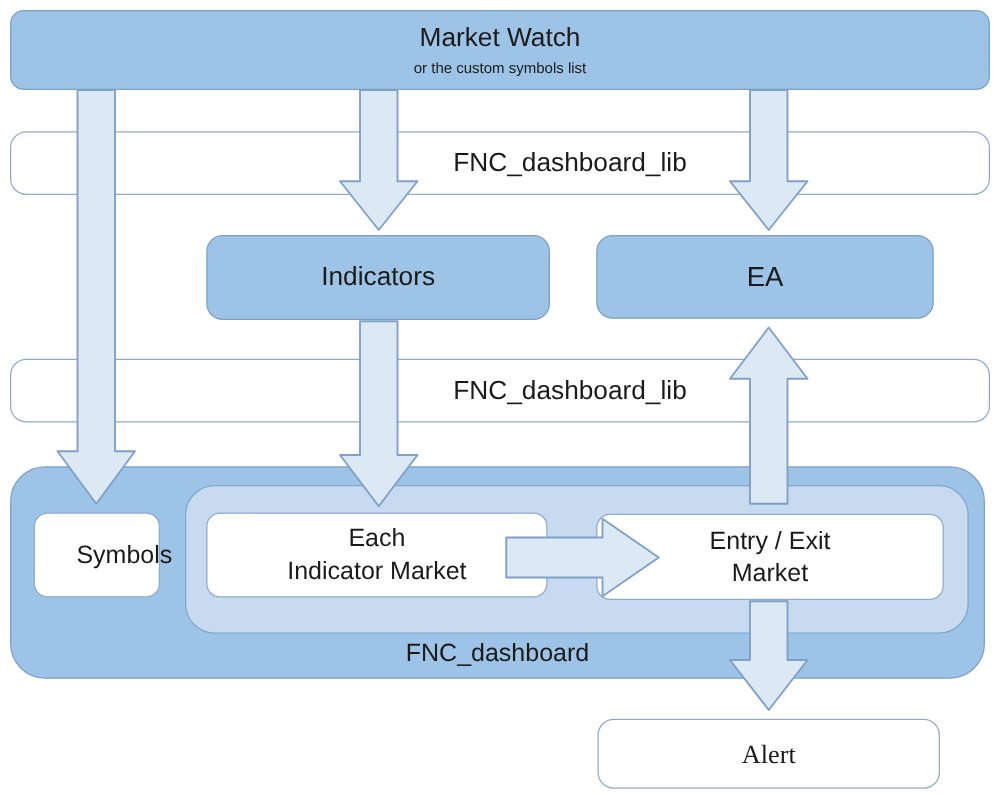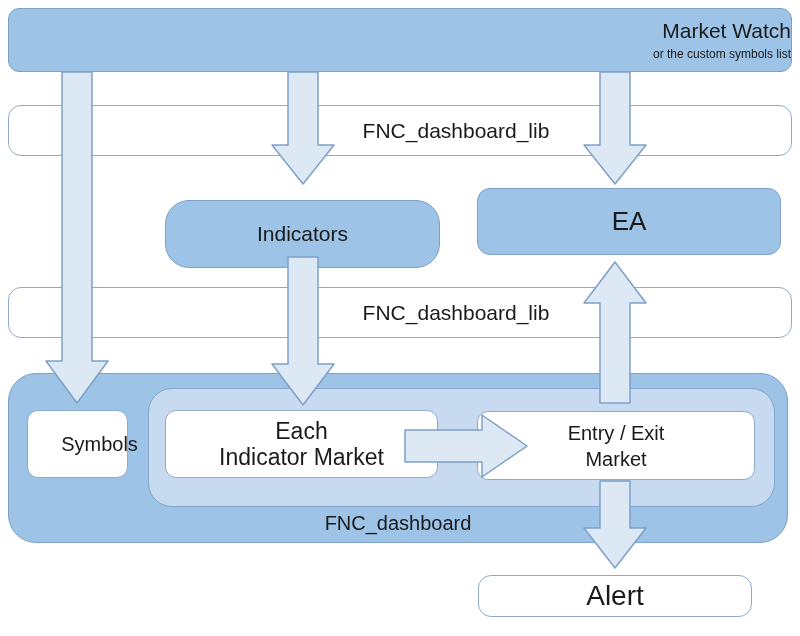--- a/index.html
+++ b/index.html
@@ -10,52 +10,52 @@
   .box{position:absolute;box-sizing:border-box;}
   .blue{
     background:#9DC3E6;border:1.5px solid #7EA0C6;border-radius:11px;
   }
   .whitebox{
     background:#ffffff;border:1.5px solid #8FABCB;border-radius:11px;
   }
   .center-flex{display:flex;flex-direction:column;align-items:center;justify-content:center;text-align:center;}
 
   
-  .mw{left:8px;top:8px;width:784px;height:64px;padding-top:2px;align-items:flex-end;}
+  .mw{left:8px;top:8px;width:784px;height:64px;padding-top:2px;}
   .mw-title{font-size:21px;line-height:26px;}
   .mw-sub{font-size:12px;line-height:20px;}
 
   
   .lib{left:8px;width:784px;height:51px;border-radius:13px;font-size:21px;padding-left:112px;}
   .lib1{top:105px;}
   .lib2{top:287px;}
 
   
-  .indicators{left:165px;top:200px;width:275px;height:68px;font-size:21px;border-radius:24px;}
-  .ea{left:477px;top:188px;width:304px;height:67px;font-size:26px;border-radius:13px;}
+  .indicators{left:165px;top:188px;width:275px;height:68px;font-size:21px;border-radius:13px;}
+  .ea{left:477px;top:188px;width:270px;height:67px;font-size:22px;border-radius:13px;}
 
   
   .outer-container{
     left:8px;top:373px;width:780px;height:170px;
     background:#9DC3E6;border:1.5px solid #7EA0C6;border-radius:28px;
   }
   .inner-container{
     left:148px;top:388px;width:627px;height:119px;
     background:#C7DAF0;border:1.5px solid #7FA7CF;border-radius:24px;
   }
   .dashboard-label{
     left:8px;top:508px;width:780px;height:30px;
     font-size:20px;display:flex;align-items:center;justify-content:center;text-align:center;
   }
 
   
   .symbols{left:27px;top:410px;width:101px;height:68px;font-size:20px;padding-left:44px;}
-  .each-signal{left:165px;top:410px;width:273px;height:68px;font-size:23px;line-height:26px;text-align:center;}
+  .each-signal{left:165px;top:410px;width:273px;height:68px;font-size:20px;line-height:26px;text-align:center;}
   .entry-signal{left:477px;top:411px;width:278px;height:69px;font-size:20px;line-height:26px;text-align:right;}
-  .alert{left:478px;top:575px;width:274px;height:42px;font-size:28px;border-radius:13px;}
+  .alert{left:478px;top:575px;width:274px;height:56px;font-size:21px;border-radius:13px;font-family:Liberation Serif, serif;}
 
   
   .arrows{position:absolute;left:0;top:0;width:800px;height:636px;pointer-events:none;}
   .arrows polygon{fill:#DDE8F5;stroke:#7FA0C8;stroke-width:1.5;stroke-linejoin:round;}
 </style>
 </head>
 <body>
 
 <div class="canvas">
 

